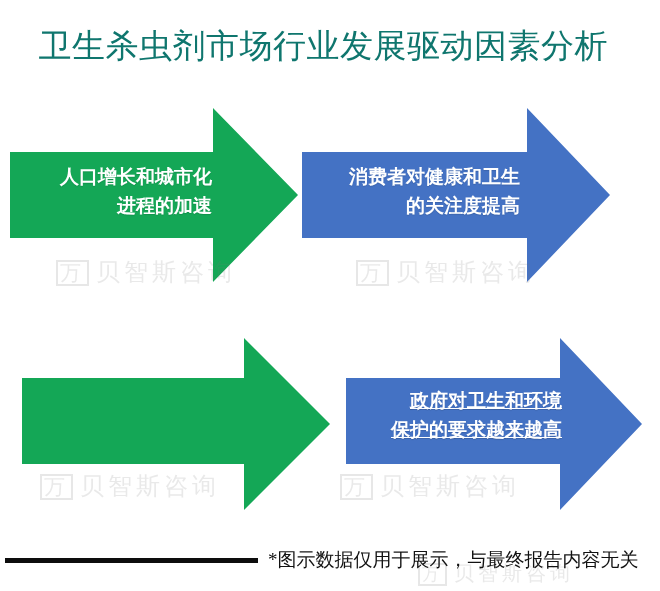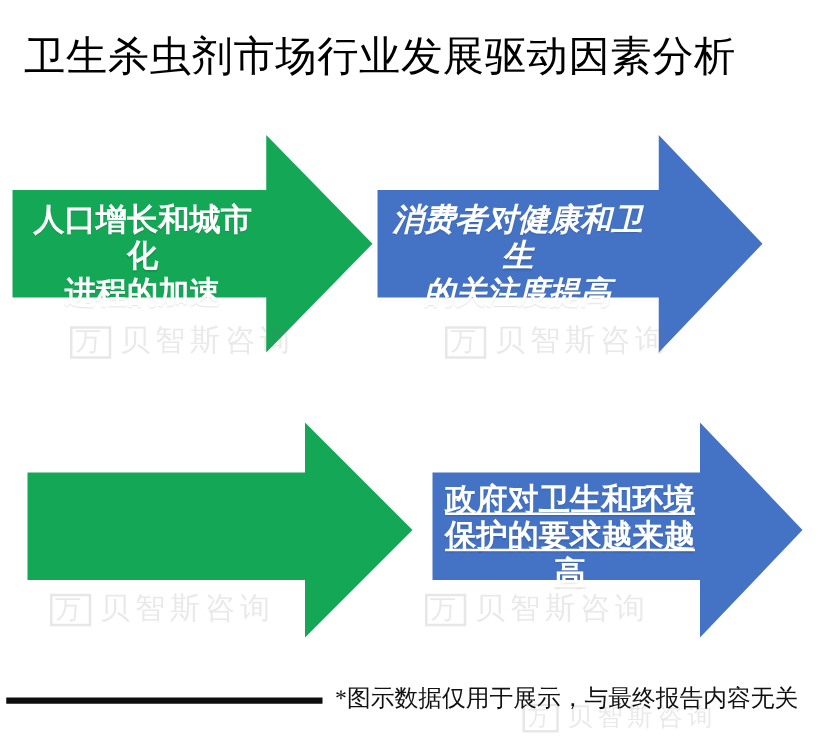--- a/index.html
+++ b/index.html
@@ -15,58 +15,58 @@
     font-family: "Liberation Sans", "DejaVu Sans", sans-serif;
     -webkit-font-smoothing: antialiased;
   }
 
   
   #page-title {
     position: absolute;
     left: 0;
     top: 24px;
     width: 608px;
-    text-align: center;
+    text-align: right;
     font-family: "Liberation Serif", "DejaVu Serif", serif;
     font-size: 33px;
     line-height: 44px;
     letter-spacing: 0.5px;
-    color: #000000;
+    color: #0f766e;
     white-space: nowrap;
     font-weight: 400;
   }
 
   
   .arrow {
     position: absolute;
   }
   .arrow svg {
     display: block;
     position: absolute;
     left: 0;
     top: 0;
   }
   .arrow-label {
     position: absolute;
     color: #ffffff;
     font-family: "Liberation Serif", "DejaVu Serif", serif;
     font-weight: 700;
-    font-size: 25px;
+    font-size: 19px;
     line-height: 29px;
-    text-align: center;
+    text-align: right;
     white-space: pre-line;
     text-shadow: 0 1px 1px rgba(0,0,0,0.12);
   }
 
   
   #arrow-1 { left: 8px;  top: 106px; width: 292px; height: 178px; }
   #arrow-1 .arrow-label { left: 8px;  top: 56px; width: 196px; }
 
   
-  #arrow-2 { left: 300px; top: 106px; width: 312px; height: 178px; font-style: italic; }
+  #arrow-2 { left: 300px; top: 106px; width: 312px; height: 178px; }
   #arrow-2 .arrow-label { left: 8px;  top: 56px; width: 212px; }
 
   
   #arrow-3 { left: 20px; top: 336px; width: 312px; height: 176px; }
   #arrow-3 .arrow-label { left: 6px; top: 50px; width: 218px; }
 
   
   #arrow-4 { left: 344px; top: 336px; width: 300px; height: 176px; }
   #arrow-4 .arrow-label { left: 6px; top: 50px; width: 212px; text-decoration: underline; }
 
@@ -87,21 +87,21 @@
     font-size: 19px;
     line-height: 30px;
     color: #111111;
     white-space: nowrap;
   }
 
   
   .watermark {
     position: absolute;
     color: rgba(120,120,120,0.16);
-    font-family: Liberation Sans, sans-serif;
+    font-family: Liberation Serif, serif;
     font-size: 24px;
     letter-spacing: 4px;
     white-space: nowrap;
     pointer-events: none;
     user-select: none;
   }
   .watermark .wm-mark {
     display: inline-block;
     font-size: 21px;
     border: 2px solid rgba(120,120,120,0.18);

